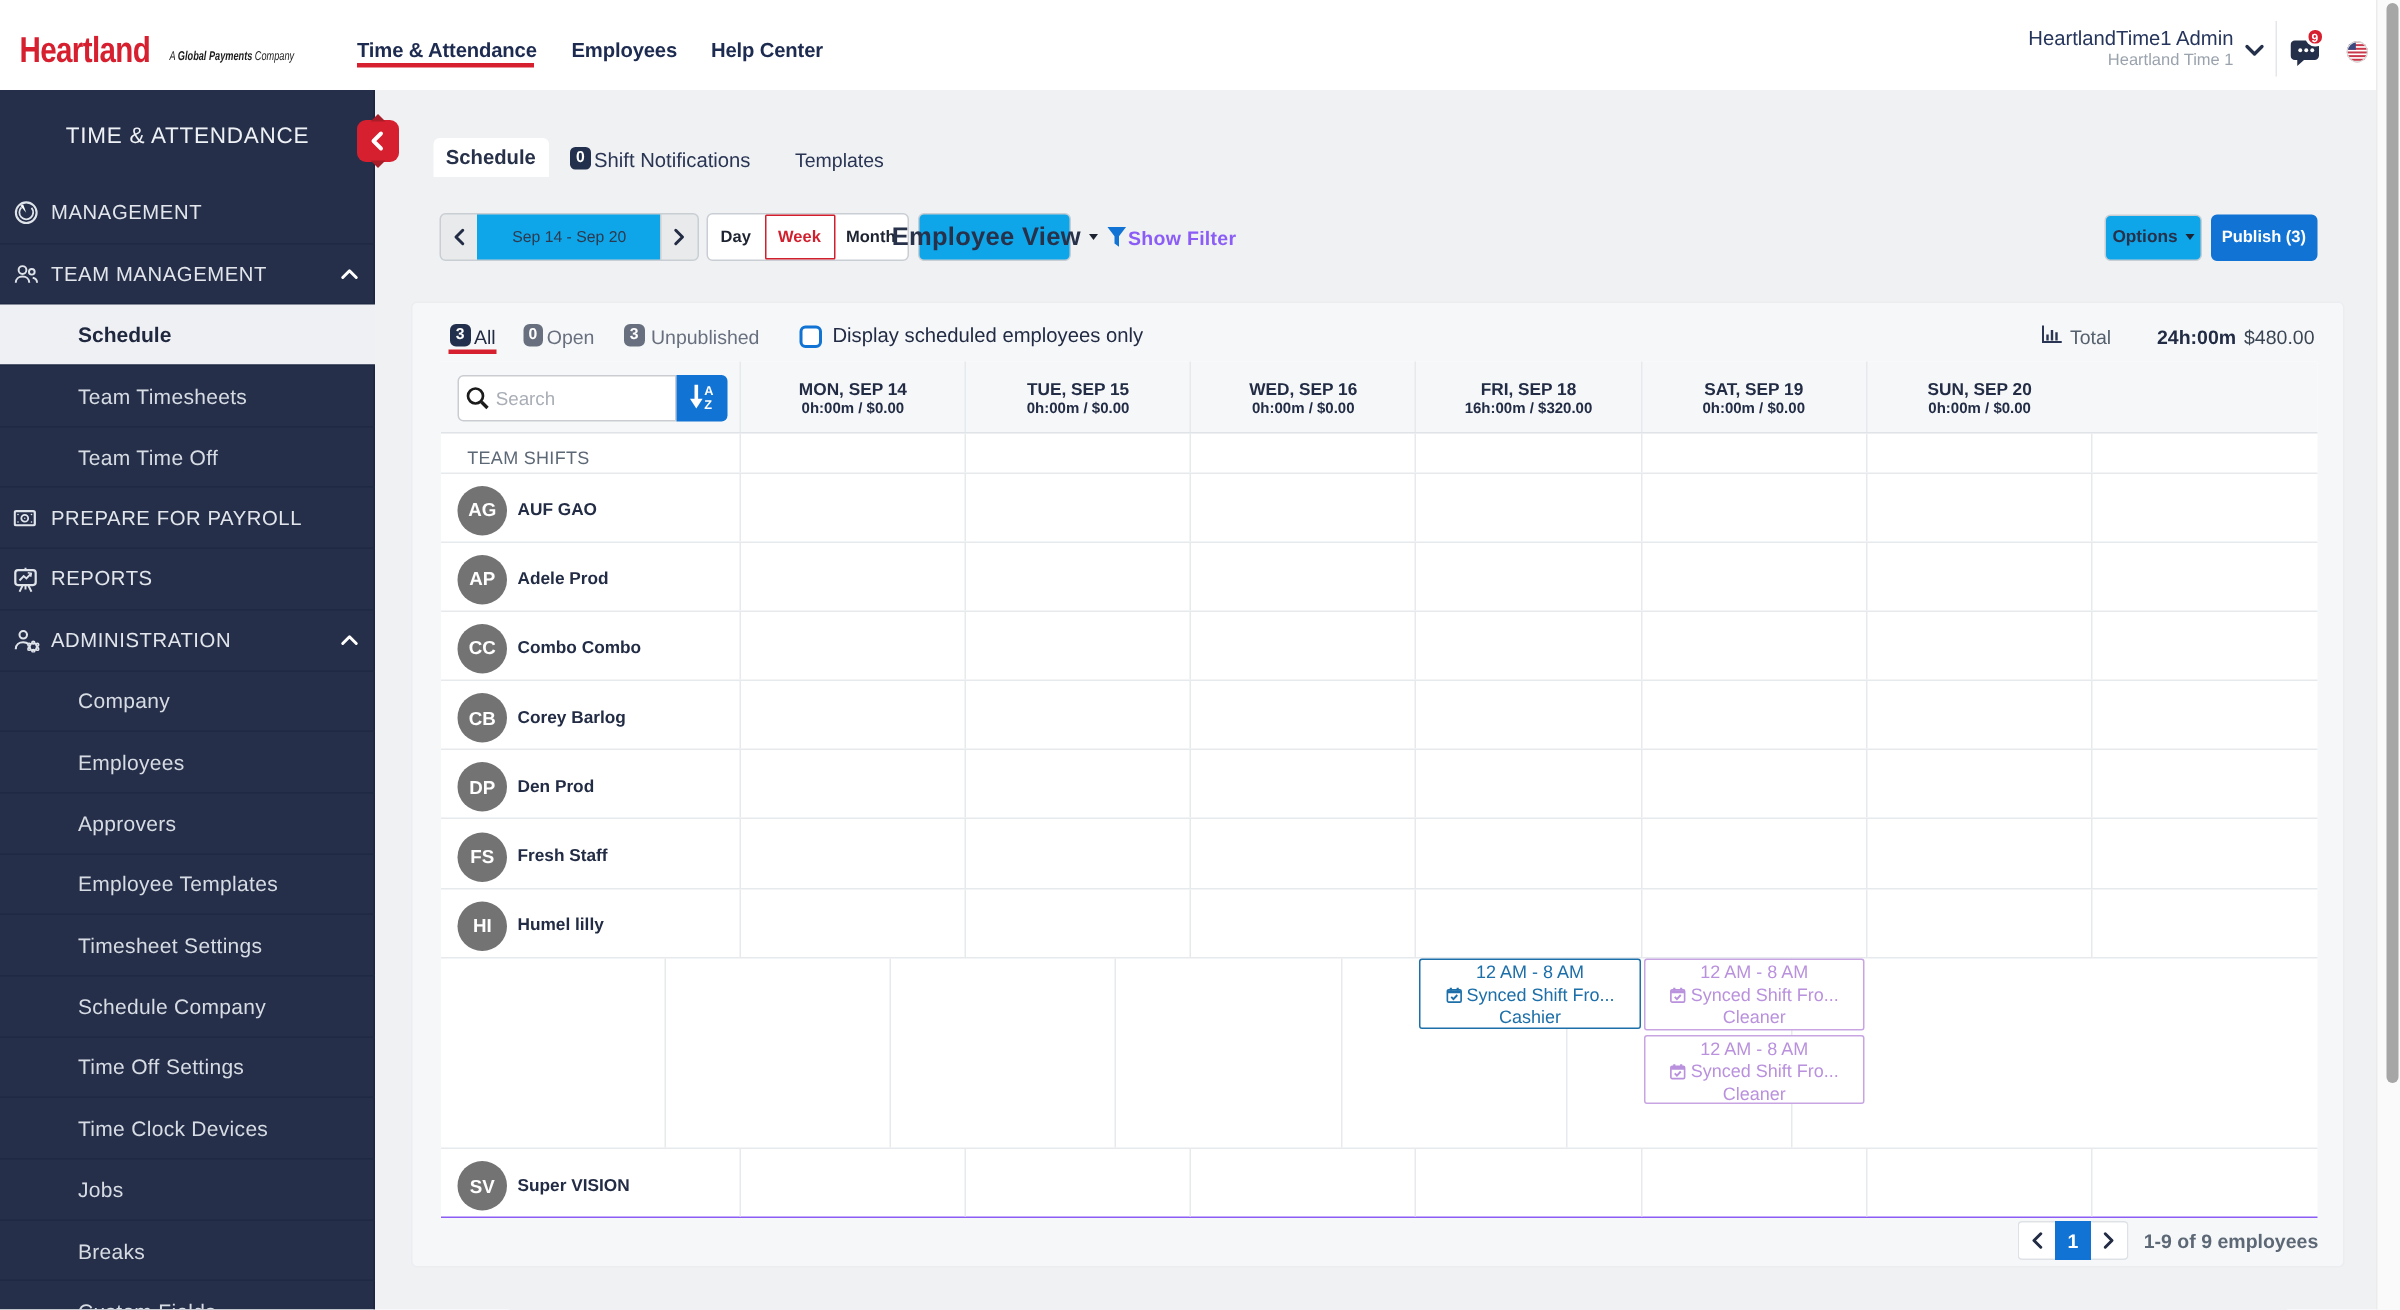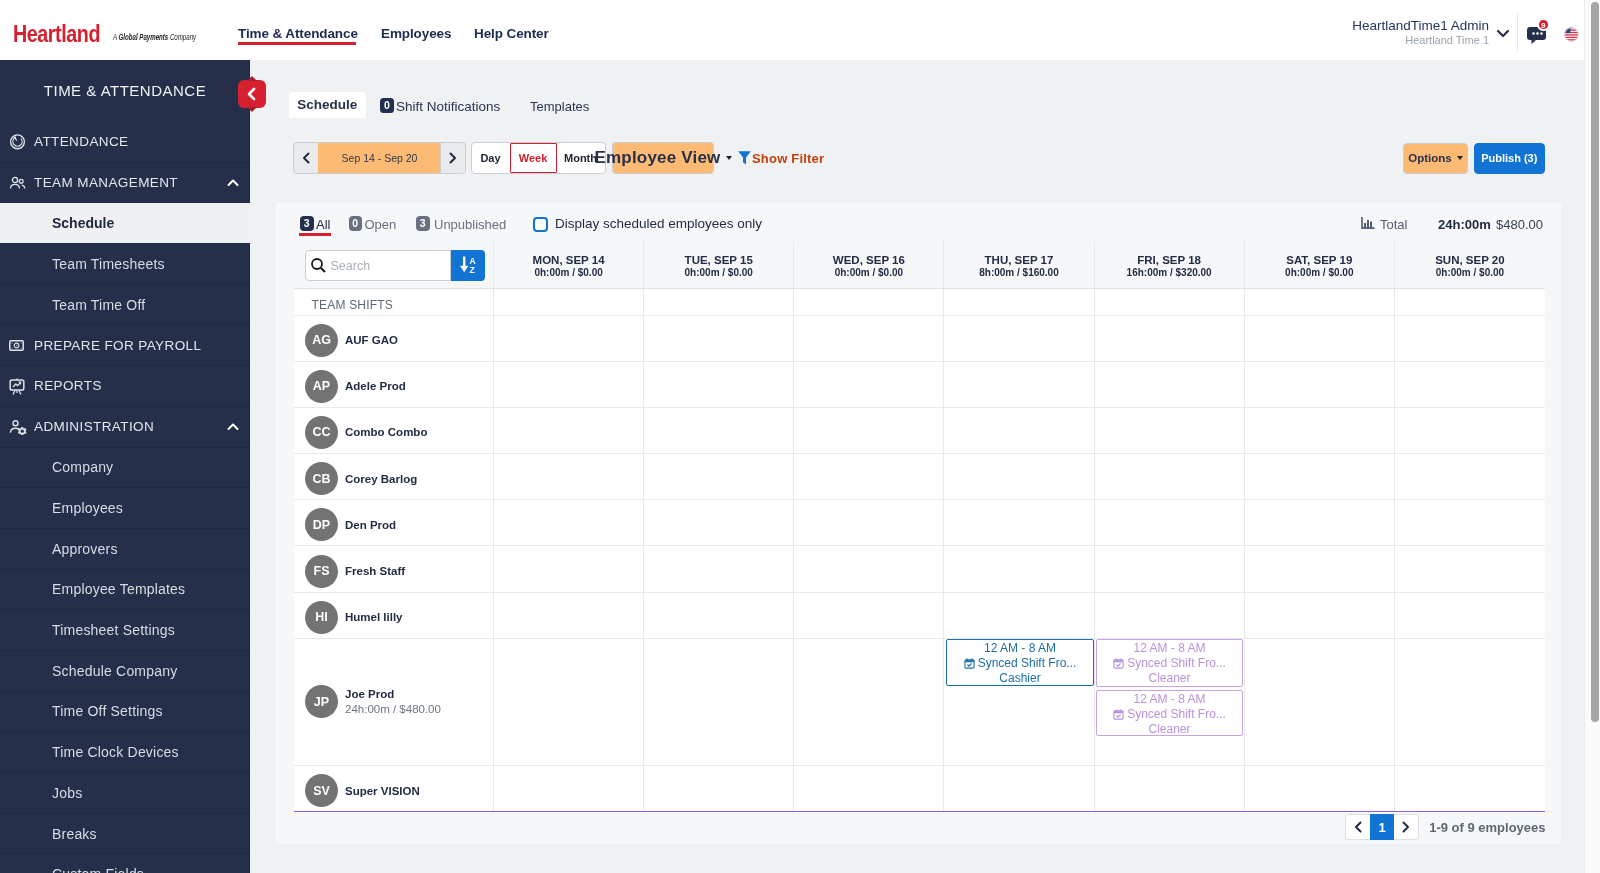--- a/index.html
+++ b/index.html
@@ -34,30 +34,30 @@
 .mi.active .sub { color:#20283f; font-weight:bold; letter-spacing:0; }
 
 
 .tab { position:absolute; font-size:13.5px; font-weight:600; color:#2a3554; }
 #tab-schedule { left:288.5px; top:92px; width:77.5px; height:25.5px; background:#fff; border-radius:4px 4px 0 0; text-align:center; line-height:25.5px; color:#273149; }
 #tab-badge { position:absolute; left:380px; top:98px; width:14px; height:14.5px; background:#22304e; border-radius:3.5px; color:#fff; font-size:10.5px; font-weight:bold; text-align:center; line-height:14.5px; }
 #tab-shift { left:396px; top:99px; font-weight:500; }
 #tab-templates { left:530px; top:99px; font-weight:500; }
 
 
-.btn { position:absolute; height:31.5px; border:1px solid #c9ced4; background:#fdba74; font-size:11.5px; font-weight:bold; color:#273149; display:flex; align-items:center; justify-content:center; border-radius:4px; }
+.btn { position:absolute; height:31.5px; border:1px solid #c9ced4; background:#0ea5e9; font-size:11.5px; font-weight:bold; color:#273149; display:flex; align-items:center; justify-content:center; border-radius:4px; }
 #nav-prev { left:293px; top:142px; width:26px; border-radius:4px 0 0 4px; background:#e9eaeb; font-weight:bold; }
 #nav-date { left:318px; top:142px; width:123px; border-radius:0; border-left:none; border-right:none; font-weight:400; font-size:10.5px; color:#2d3a4e; }
 #nav-next { left:440px; top:142px; width:26px; border-radius:0 4px 4px 0; background:#e9eaeb; }
 #seg { position:absolute; left:470.5px; top:142px; width:135px; height:31.5px; border:1px solid #c9ced4; border-radius:4px; background:#fff; display:flex; }
 #seg .sd { width:38px; } #seg .wk { width:47px; } #seg .sm { width:48px; }
 #seg div { display:flex; align-items:center; justify-content:center; font-size:11px; font-weight:bold; color:#1d2330; }
 #seg .wk { color:#d11f2d; border:1px solid #d11f2d; border-radius:1px; }
 #emp-view { left:612px; top:142px; width:102px; font-size:17px; white-space:nowrap; letter-spacing:0.2px; }
-#show-filter { position:absolute; left:738px; top:150.5px; font-size:13px; font-weight:bold; color:#c2410c; letter-spacing:0.2px; }
+#show-filter { position:absolute; left:738px; top:150.5px; font-size:13px; font-weight:bold; color:#8b5cf6; letter-spacing:0.2px; }
 #options { left:1403px; top:142.5px; width:65px; font-size:11.5px; }
 #publish { left:1474px; top:142.5px; width:70.5px; background:#1173d4; border-color:#1173d4; color:#fff; font-size:11px; }
 .caret { display:inline-block; width:0; height:0; border-left:3.5px solid transparent; border-right:3.5px solid transparent; border-top:4.5px solid #1d2330; margin-left:5px; }
 
 
 #card { position:absolute; left:274px; top:201px; width:1289px; height:644px; background:#f6f7f8; border:1px solid #ebedf0; border-radius:4px; }
 
 
 .cbadge { position:absolute; top:215.5px; height:15px; width:13.5px; border-radius:4px; color:#fff; font-size:10.5px; font-weight:bold; text-align:center; line-height:15px; }
 .flabel { position:absolute; top:216.5px; font-size:13px; }
@@ -159,21 +159,21 @@
 
 <div id="sidebar">
   <div id="sb-title">TIME &amp; ATTENDANCE</div>
   <div id="menu">
     <div class="mi" style="border-top:none;">
       <svg class="icn" width="17" height="17" viewBox="0 0 17 17" fill="none" stroke="#dfe3ea">
           <circle cx="8.5" cy="8.8" r="6.9" stroke-width="1.4"></circle>
           <path d="M12 5.6 A4.6 4.6 0 1 1 5.3 5.3" stroke-width="1.2"></path>
           <path d="M8.5 8.8 L4.6 4.2 L6.4 3.2 Z" fill="#fff" stroke="none"></path>
         </svg>
-      <span class="txt">ATTENDANCE</span>
+      <span class="txt">MANAGEMENT</span>
     </div>
     <div class="mi">
       <svg class="icn" width="17" height="16" viewBox="0 0 17 16" fill="none" stroke="#dfe3ea" stroke-width="1.3">
           <circle cx="6" cy="5" r="2.6"></circle>
           <path d="M1.5 13.5 c0-2.6 2-4.2 4.5-4.2 s4.5 1.6 4.5 4.2"></path>
           <circle cx="12.2" cy="6.2" r="1.9"></circle>
           <path d="M12.8 10.2 c1.8 .3 2.9 1.5 2.9 3.3"></path>
         </svg>
       <span class="txt">TEAM MANAGEMENT</span>
       <svg class="chev" width="12" height="8" viewBox="0 0 12 8">
@@ -329,24 +329,20 @@
       </div>
     <div class="day">
         <div class="d1">TUE, SEP 15</div>
         <div class="d2">0h:00m / $0.00</div>
       </div>
     <div class="day">
         <div class="d1">WED, SEP 16</div>
         <div class="d2">0h:00m / $0.00</div>
       </div>
     <div class="day">
-        <div class="d1">THU, SEP 17</div>
-        <div class="d2">8h:00m / $160.00</div>
-      </div>
-    <div class="day">
         <div class="d1">FRI, SEP 18</div>
         <div class="d2">16h:00m / $320.00</div>
       </div>
     <div class="day">
         <div class="d1">SAT, SEP 19</div>
         <div class="d2">0h:00m / $0.00</div>
       </div>
     <div class="day">
         <div class="d1">SUN, SEP 20</div>
         <div class="d2">0h:00m / $0.00</div>
@@ -449,27 +445,20 @@
       </div>
       <div class="day"></div>
       <div class="day"></div>
       <div class="day"></div>
       <div class="day"></div>
       <div class="day"></div>
       <div class="day"></div>
       <div class="day"></div>
     </div>
   <div class="trow" id="joe-row">
-    <div class="who">
-        <div class="avatar">JP</div>
-        <div>
-          <div class="ename">Joe Prod</div>
-          <div class="esub">24h:00m / $480.00</div>
-        </div>
-      </div>
     <div class="day"></div>
       <div class="day"></div>
       <div class="day"></div>
       <div class="day"></div>
       <div class="day"></div>
       <div class="day"></div>
       <div class="day"></div>
   </div>
   <div class="trow erow" id="sv-row">
       <div class="who">

